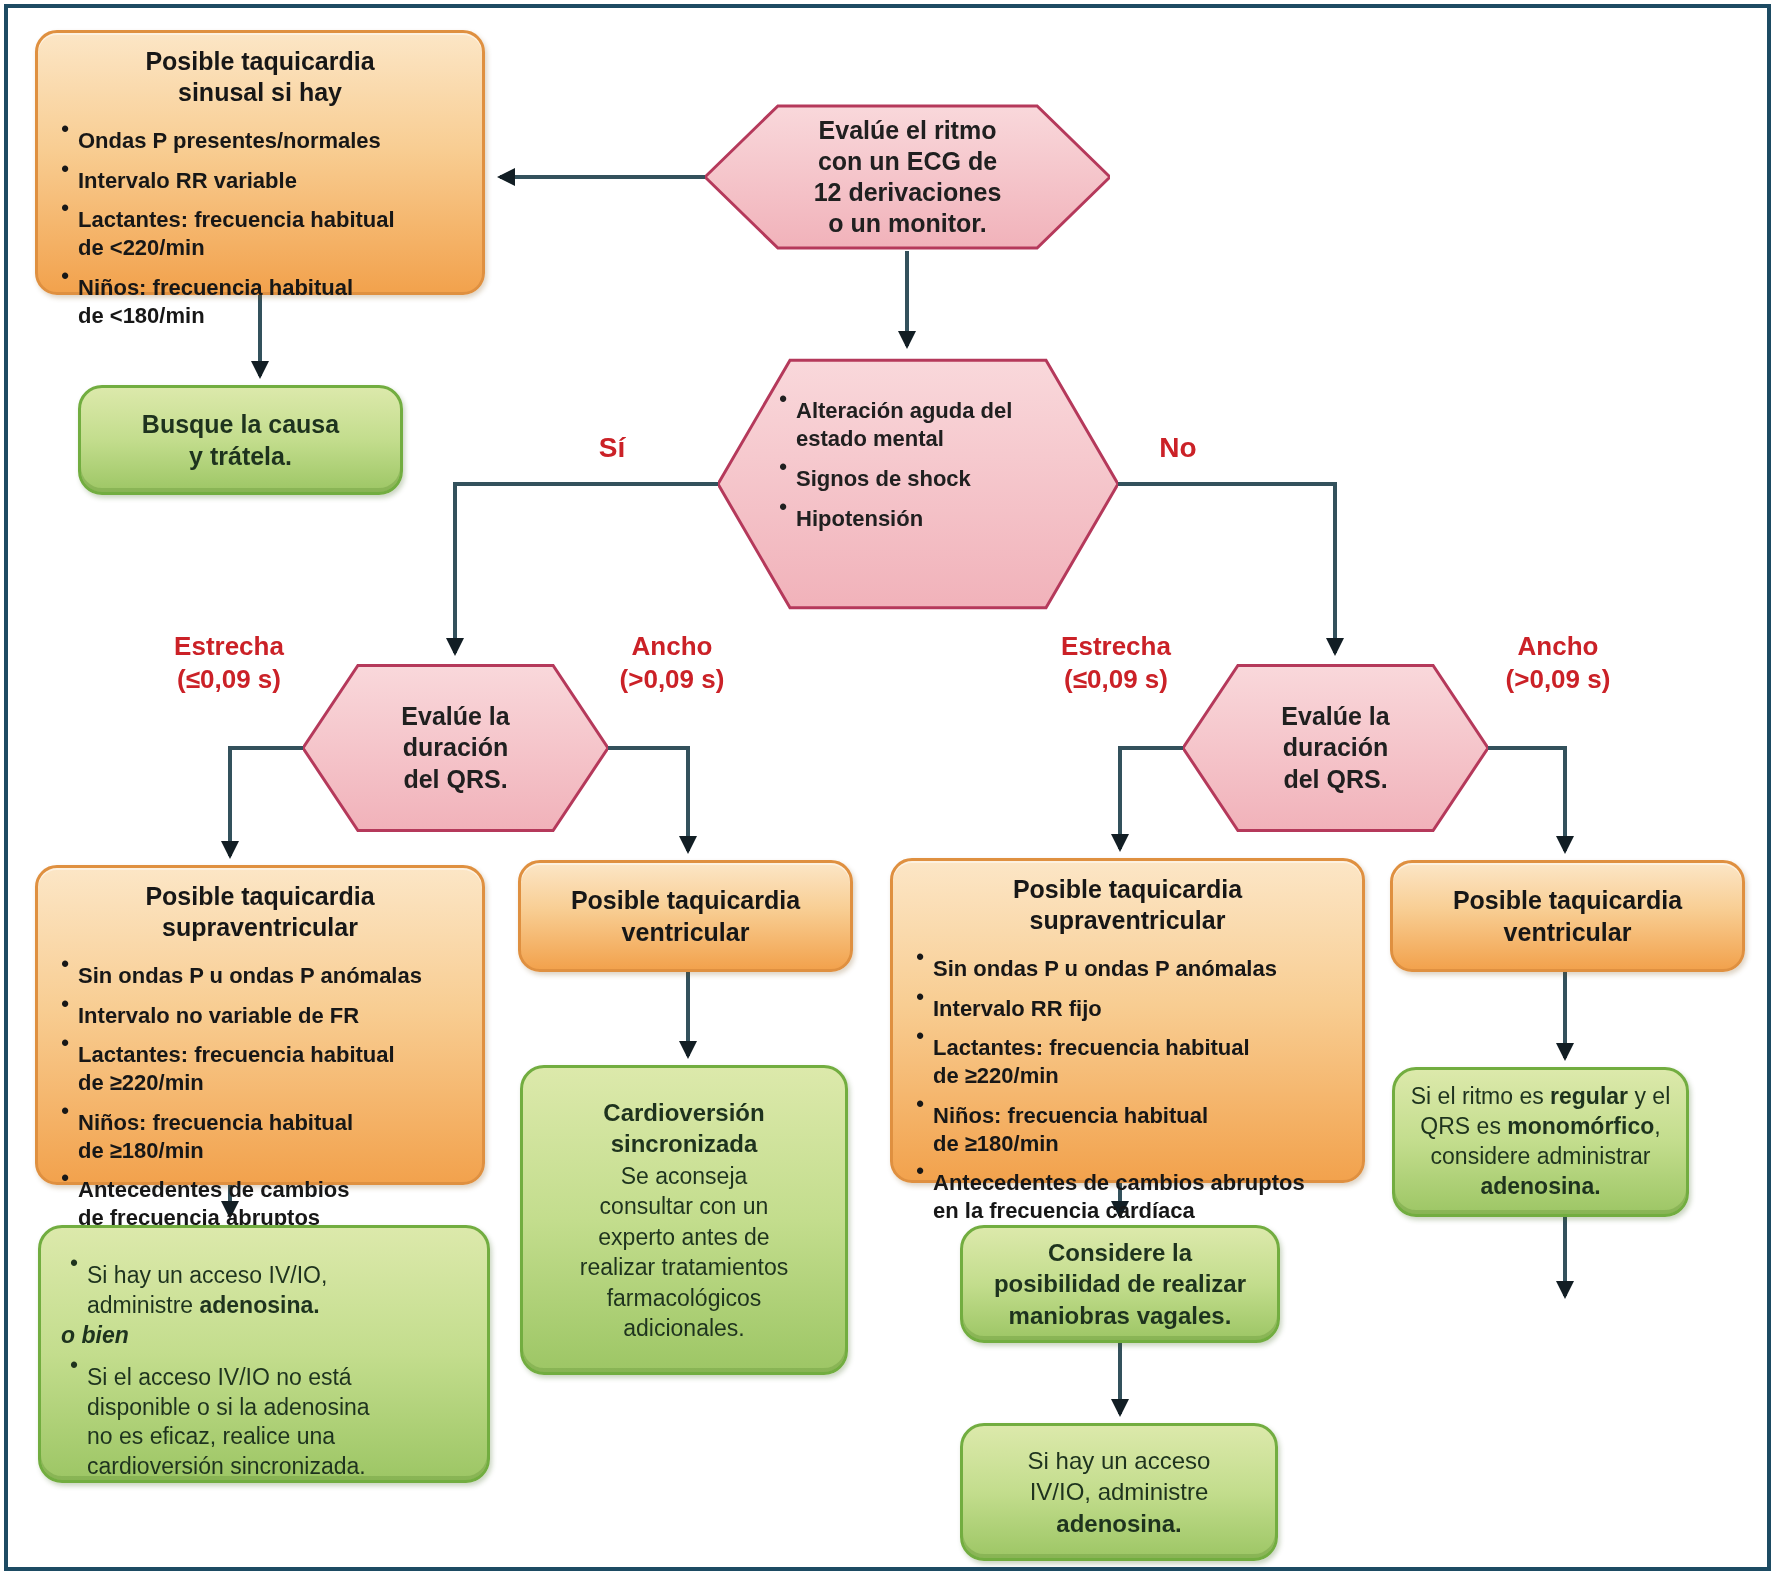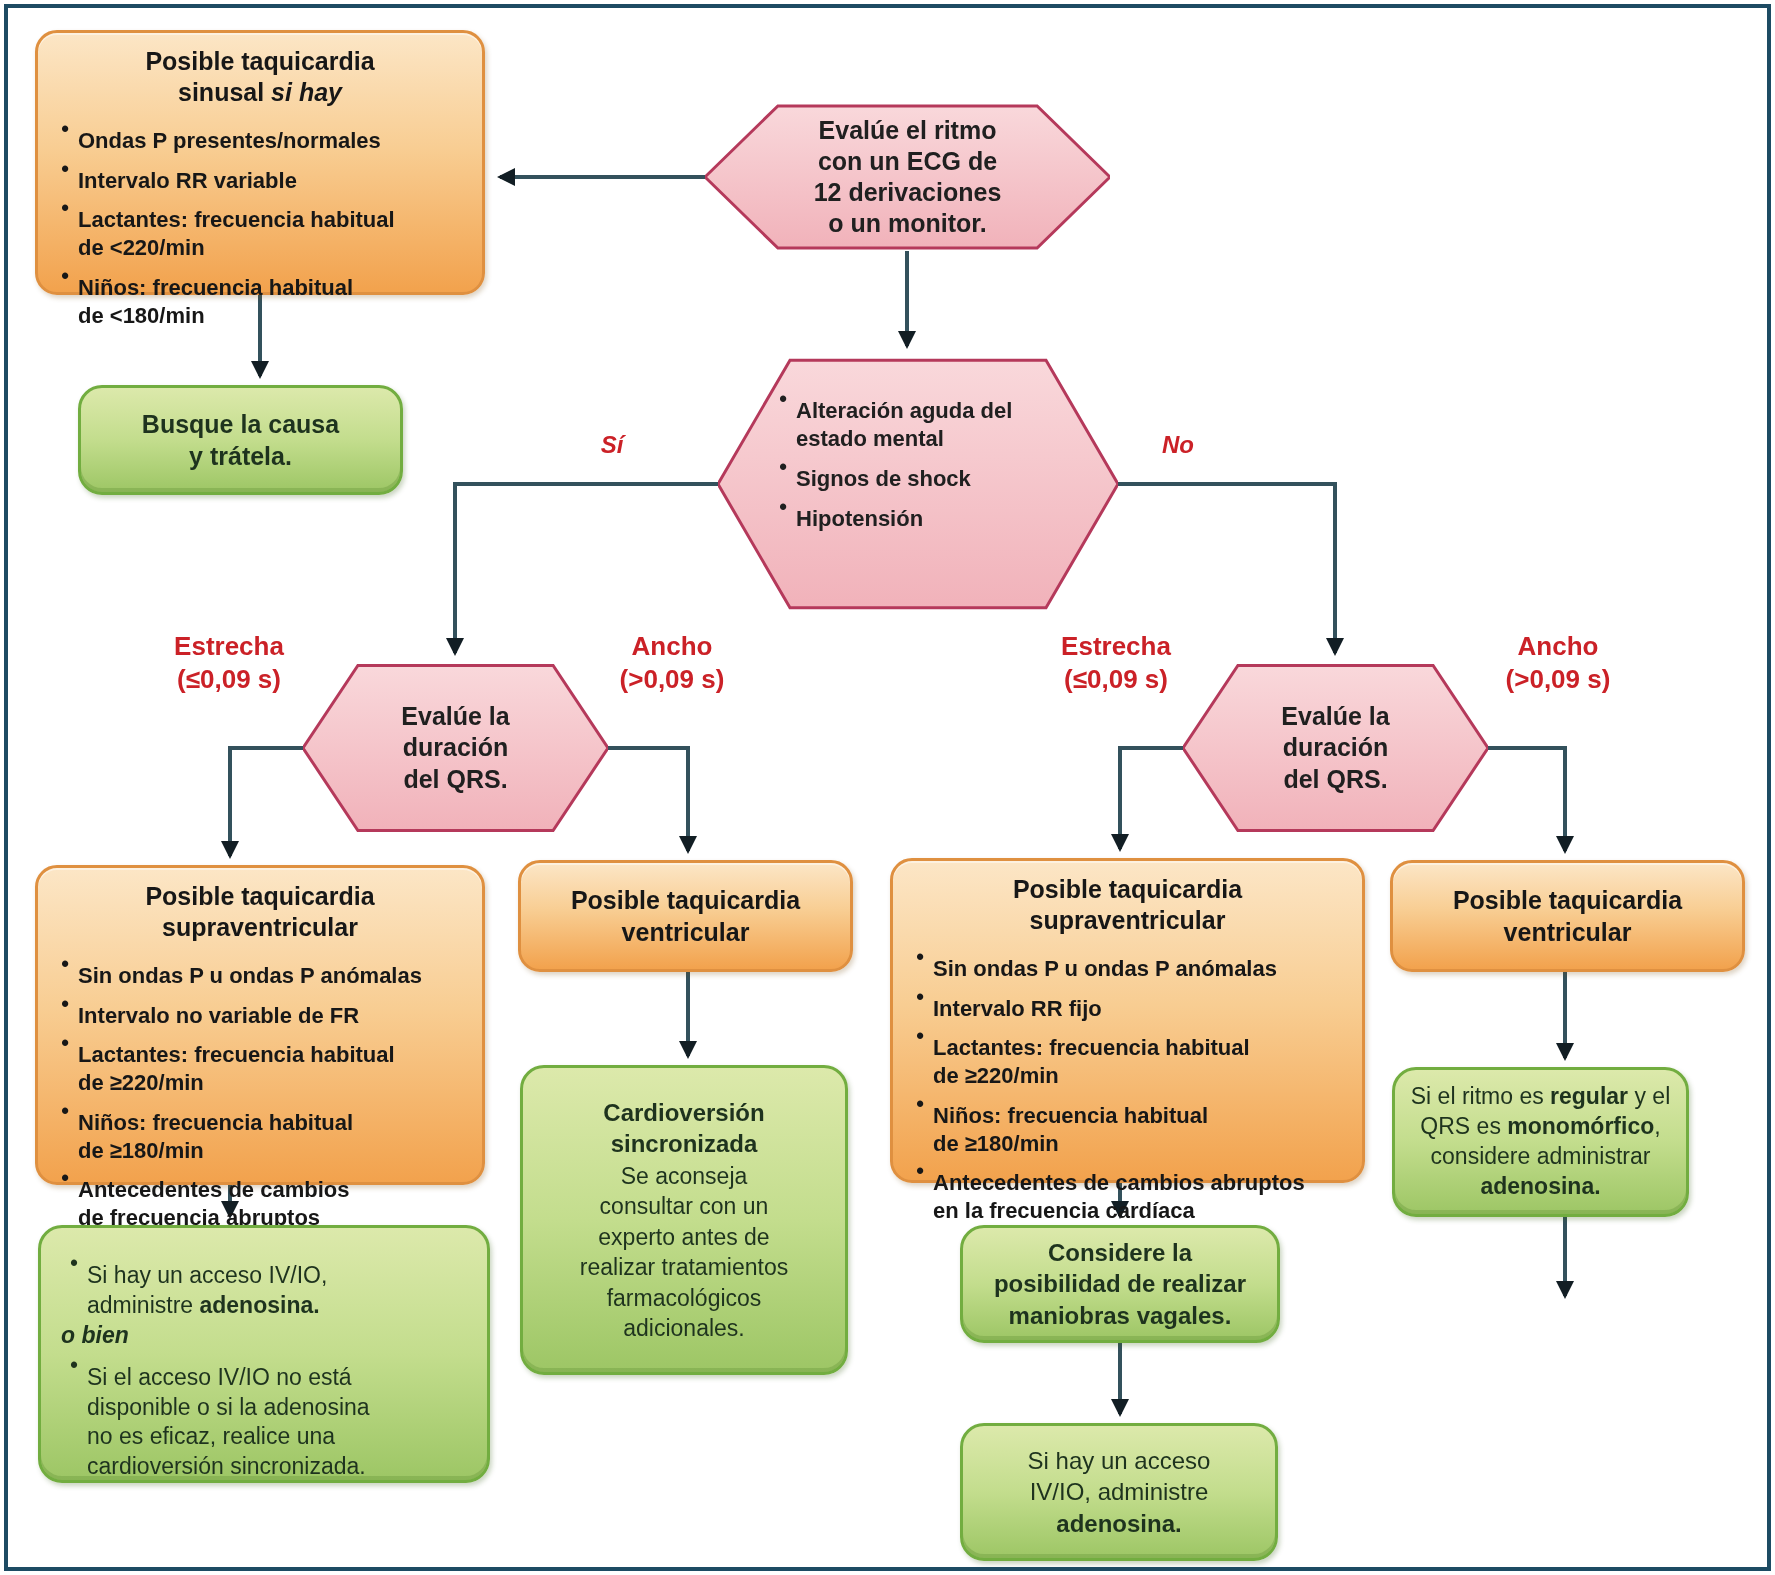--- a/index.html
+++ b/index.html
@@ -29,21 +29,21 @@
   .hex{position:absolute;}
   .hexbg{position:absolute;left:0;top:0;width:100%;height:100%;}
   .hexc{position:relative;width:100%;height:100%;display:flex;flex-direction:column;
         justify-content:center;text-align:center;font-weight:bold;color:#202020;
         font-size:25px;line-height:1.25;box-sizing:border-box;}
   .hexc .hexbullets{font-size:22px;text-align:left;padding:6px 0 0 0;line-height:1.27;}
   #compromise .hexc{justify-content:flex-start;padding:24px 52px 0 52px;}
 
   .rlabel{position:absolute;text-align:center;color:#cb2127;font-weight:bold;
           font-size:26px;line-height:1.25;}
-  .rlabel.big{font-size:24px;font-style:italic;}
+  .rlabel.big{font-size:28px;}
 
   .obien{text-align:left;font-style:italic;font-weight:bold;}
   .adeno-body{font-weight:normal;font-size:23px;line-height:1.3;}
   .adeno-body b{font-weight:bold;}
   #cardioversion .cbody{font-weight:normal;font-size:23px;line-height:1.32;padding-top:2px;}
 </style>
 </head>
 <body>
 
 <div id="page">
@@ -78,21 +78,21 @@
   </svg>
 
   <div class="hex" id="evaluate-rhythm" style="left:705px;top:103px;width:405px;height:148px">
     <svg class="hexbg" viewBox="0 0 100 100" preserveAspectRatio="none">
       <polygon points="0,50 18,2 82,2 100,50 82,98 18,98" fill="url(#pinkGrad)" stroke="#b5395b" stroke-width="3" vector-effect="non-scaling-stroke"></polygon>
     </svg>
     <div class="hexc">Evalúe el ritmo<br>con un ECG de<br>12 derivaciones<br>o un monitor.</div>
   </div>
 
   <div class="box orange" style="left:35px;top:30px;width:450px;height:265px">
-    <div class="box-title">Posible taquicardia<br>sinusal <b style="font-style: italic; text-align: center;">si hay</b></div>
+    <div class="box-title">Posible taquicardia<br>sinusal <b style=" text-align: center;">si hay</b></div>
     <div class="bullets">
         <div class="bullet">
           <span class="dot">•</span>
           <span class="btxt">Ondas P presentes/normales</span>
         </div>
         <div class="bullet">
           <span class="dot">•</span>
           <span class="btxt">Intervalo RR variable</span>
         </div>
         <div class="bullet">

